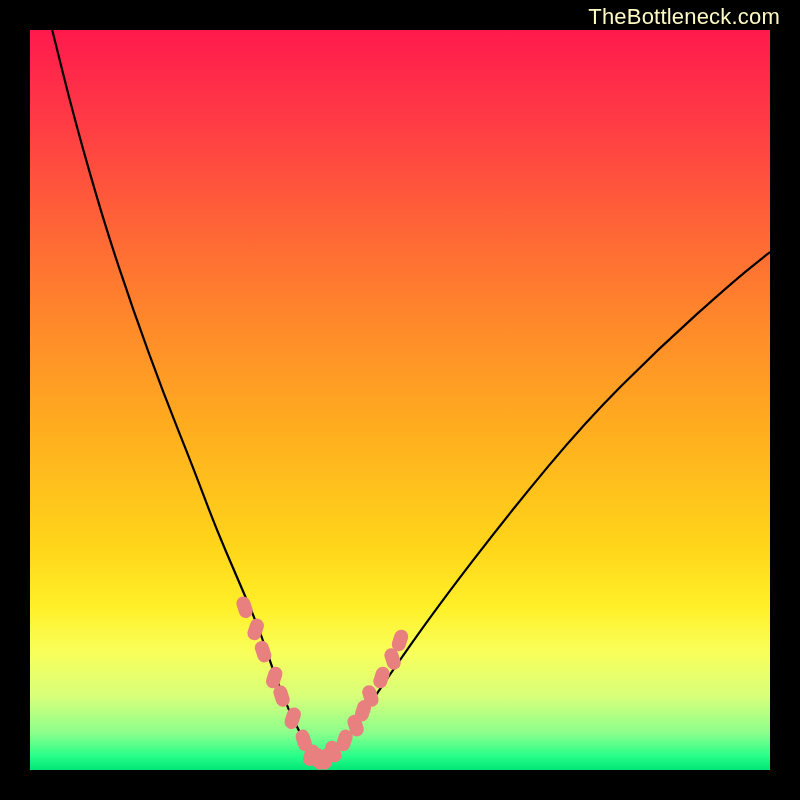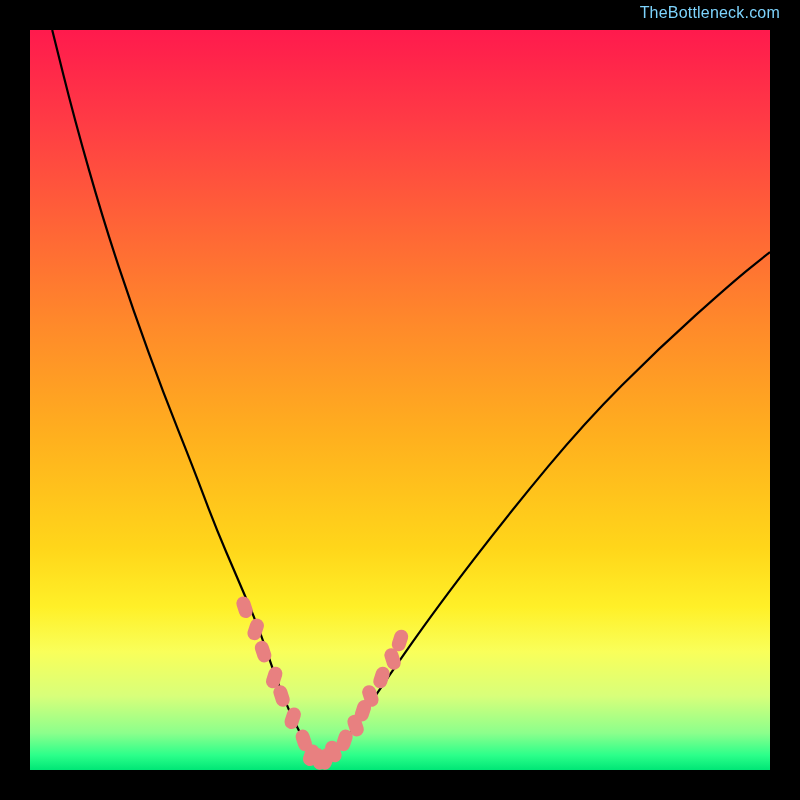--- a/index.html
+++ b/index.html
@@ -50,22 +50,22 @@
   .curve-svg {
     position: absolute;
     top: 0; left: 0;
     width: 740px;
     height: 740px;
   }
   .watermark {
     position: absolute;
     top: 4px;
     right: 20px;
-    color: #7dd3fc;
-    font-size: 16px;
+    color: #fef9c3;
+    font-size: 22px;
     font-weight: 500;
     letter-spacing: 0.2px;
   }
 </style>
 </head>
 <body>
 
 <div class="frame">
   <div class="plot-area">
     <div class="gradient">

